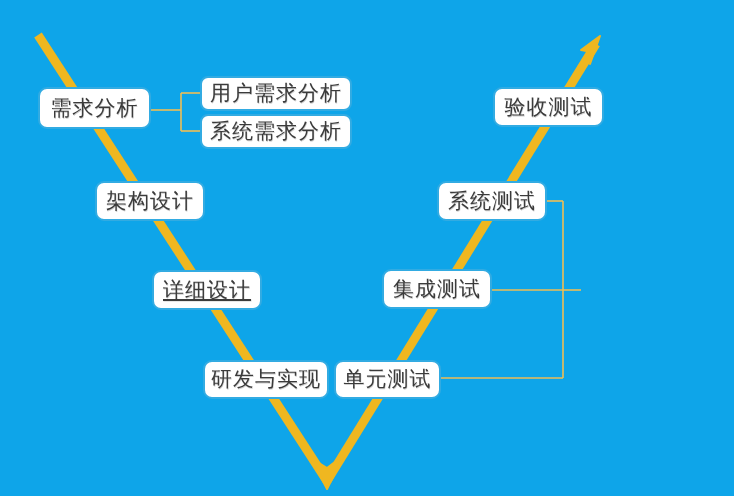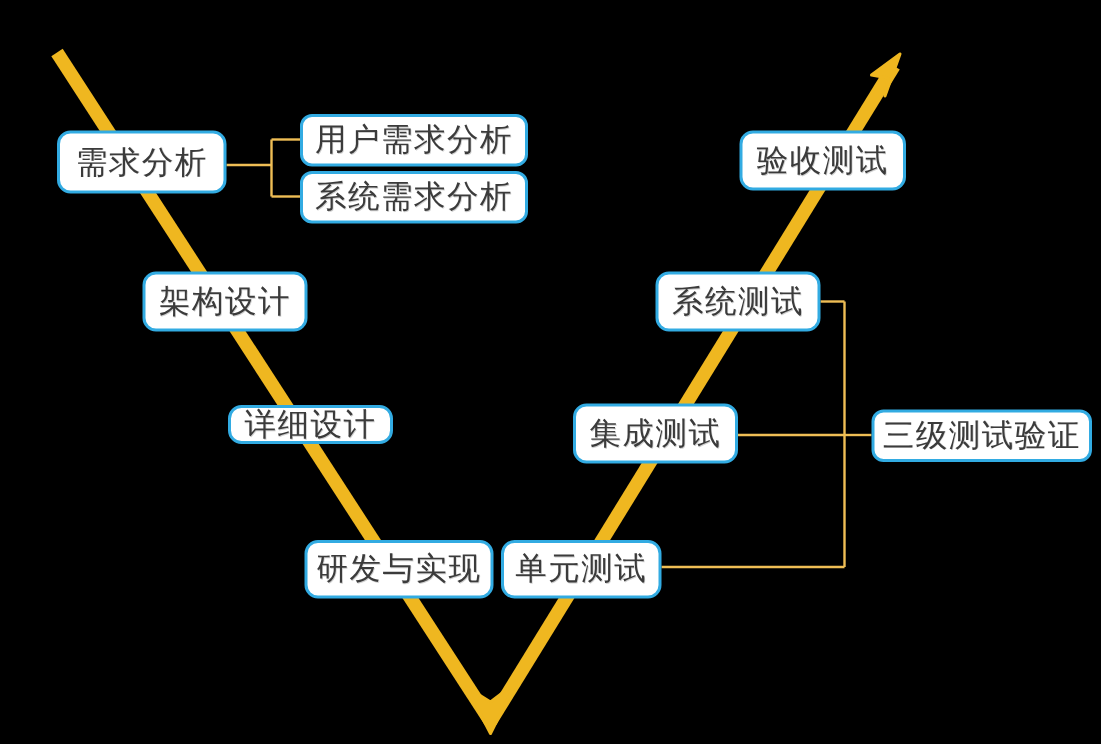--- a/index.html
+++ b/index.html
@@ -4,21 +4,21 @@
 <style>
   html, body {
     margin: 0;
     padding: 0;
     background: #ffffff;
   }
   #canvas {
     position: relative;
     width: 734px;
     height: 496px;
-    background: #000000;
+    background: #0ea5e9;
     overflow: hidden;
     font-family: "Liberation Serif", "DejaVu Serif", serif;
   }
   #vector-layer {
     position: absolute;
     left: 0;
     top: 0;
     width: 734px;
     height: 496px;
   }
@@ -83,21 +83,21 @@
   </div>
 
   <div class="node" style="left:95px; top:181px; width:110px; height:40px;">
     <span>架构设计</span>
   </div>
 
   <div class="node sub" style="left:200px; top:114px; width:152px; height:35px;">
     <span>系统需求分析</span>
   </div>
 
-  <div class="node" style="left:152px; top:270px; width:110px; height:26px;">
+  <div class="node" style="left:152px; top:270px; width:110px; height:40px;text-decoration:underline;">
     <span>详细设计</span>
   </div>
 
   <div class="node" style="left:334px; top:360px; width:107px; height:39px;">
     <span>单元测试</span>
   </div>
 
   <div class="node" style="left:203px; top:360px; width:126px; height:39px;">
     <span>研发与实现</span>
   </div>
@@ -107,17 +107,14 @@
   </div>
 
   <div class="node" style="left:493px; top:87px; width:111px; height:40px;">
     <span>验收测试</span>
   </div>
 
   <div class="node" style="left:437px; top:181px; width:110px; height:40px;">
     <span>系统测试</span>
   </div>
 
-  <div class="node sub" style="left:581px; top:273px; width:147px; height:35px;">
-    <span>三级测试验证</span>
-  </div>
 
 </div>
 
 </body></html>

